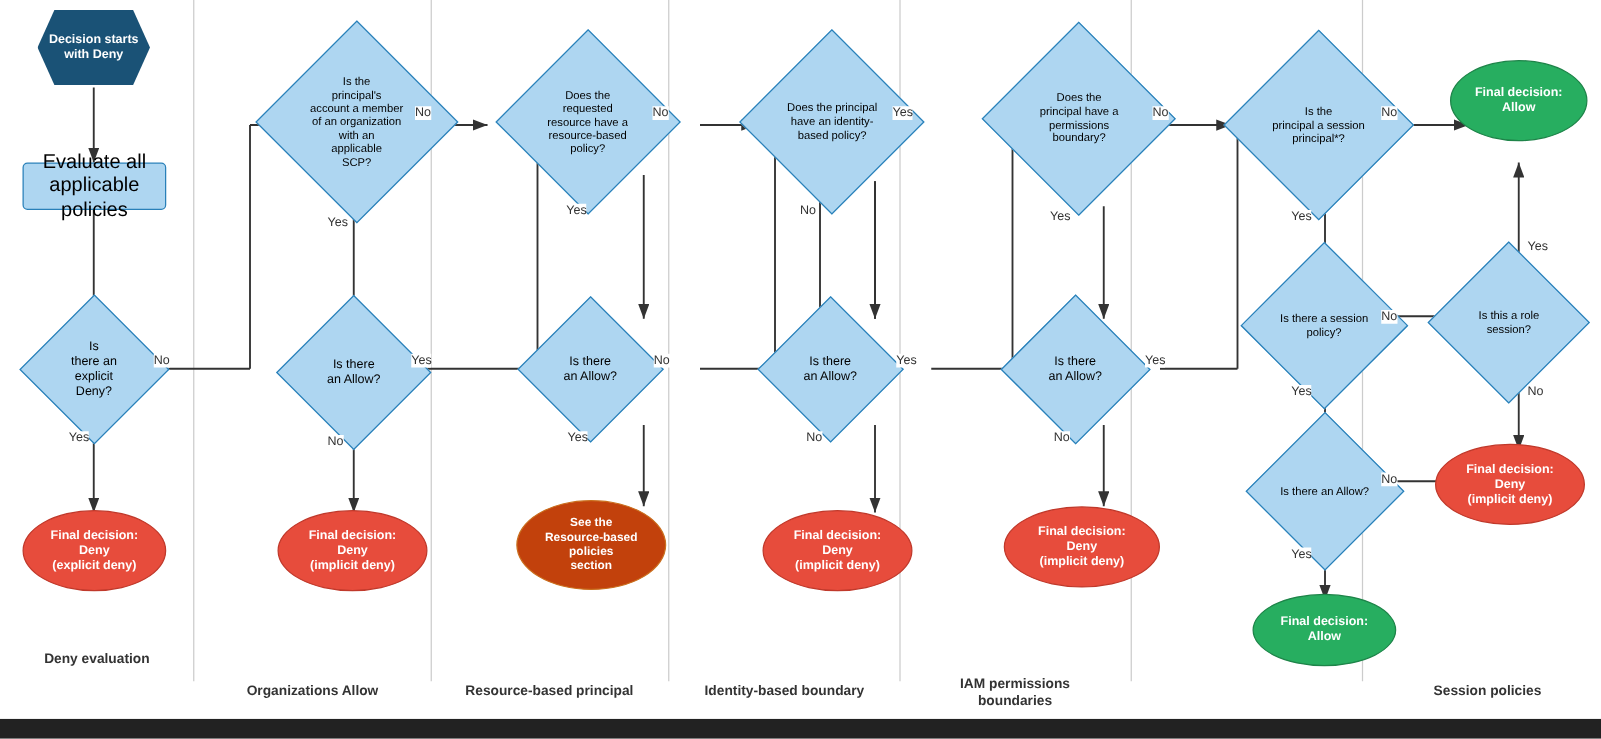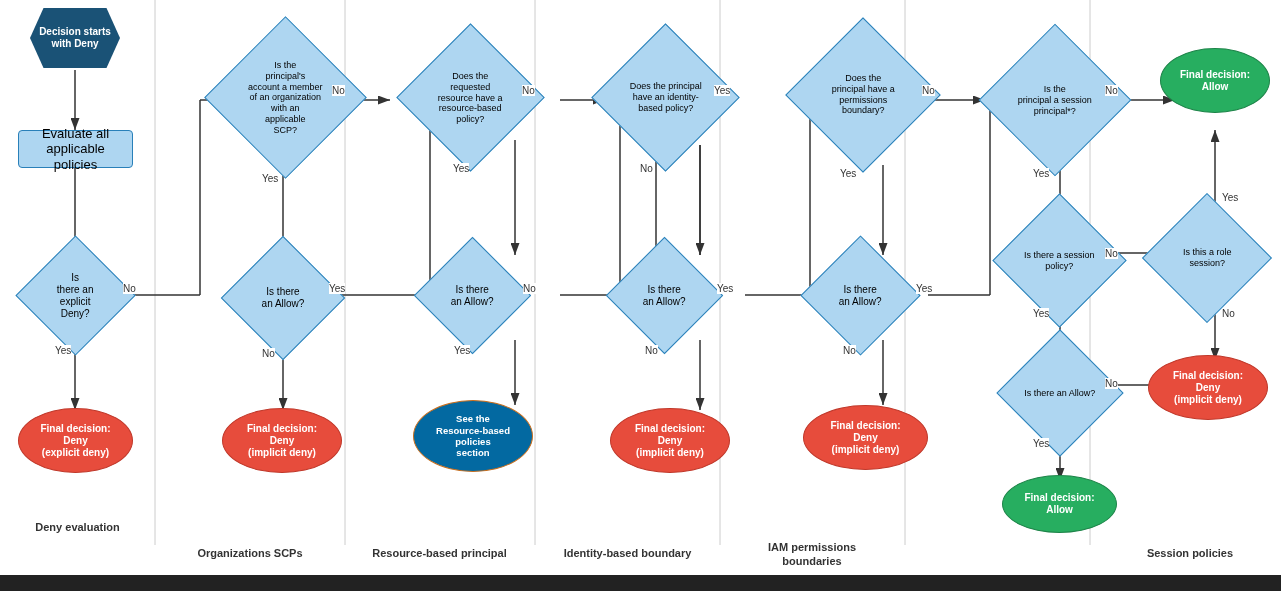--- a/index.html
+++ b/index.html
@@ -30,21 +30,21 @@
       background: #222;
     }
 
     
     .shape {
       position: absolute;
       display: flex;
       align-items: center;
       justify-content: center;
       text-align: center;
-      font-size: 13px;
+      font-size: 16px;
       line-height: 1.2;
     }
 
     
     .start-hex {
       background: #1a5276;
       color: white;
       font-weight: bold;
       border-radius: 8px;
       width: 90px;
@@ -101,21 +101,21 @@
       background: #27ae60;
       border: 1.5px solid #1e8449;
       color: white;
       font-weight: bold;
       border-radius: 50%;
       font-size: 10px;
     }
 
     
     .oval-orange {
-      background: #0369a1;
+      background: #c2410c;
       border: 1.5px solid #ca6f1e;
       color: white;
       font-weight: bold;
       border-radius: 50%;
       font-size: 10px;
     }
 
     
     .section-label {
       position: absolute;
@@ -217,21 +217,21 @@
 
     <line x1="1105" y1="385" x2="1175" y2="385" stroke="#333" stroke-width="1.5" marker-end="url(#arrowhead)"></line>
 
     <line x1="1215" y1="230" x2="1215" y2="130" stroke="#333" stroke-width="1.5" marker-end="url(#arrowhead)"></line>
 
     <line x1="1215" y1="280" x2="1215" y2="360" stroke="#333" stroke-width="1.5" marker-end="url(#arrowhead)"></line>
 
   </svg>
 
   <div class="section-label" style="left:5px; top:521px; width:145px;">Deny evaluation</div>
-  <div class="section-label" style="left:160px; top:547px; width:180px;">Organizations SCPs</div>
+  <div class="section-label" style="left:160px; top:547px; width:180px;">Organizations Allow</div>
   <div class="section-label" style="left:348px; top:547px; width:183px;">Resource-based principal</div>
   <div class="section-label" style="left:540px; top:547px; width:175px;">Identity-based boundary</div>
   <div class="section-label" style="left:722px; top:540px; width:180px; line-height:1.3;">IAM permissions<br>boundaries</div>
   <div class="section-label" style="left:1100px; top:547px; width:180px;">Session policies</div>
 
   <div class="shape start-hex" style="left:30px; top:8px;">
     <span>Decision starts<br>with Deny</span>
   </div>
 
   <div class="shape rect-blue" style="left:18px; top:130px; width:115px; height:38px; padding:3px;">

